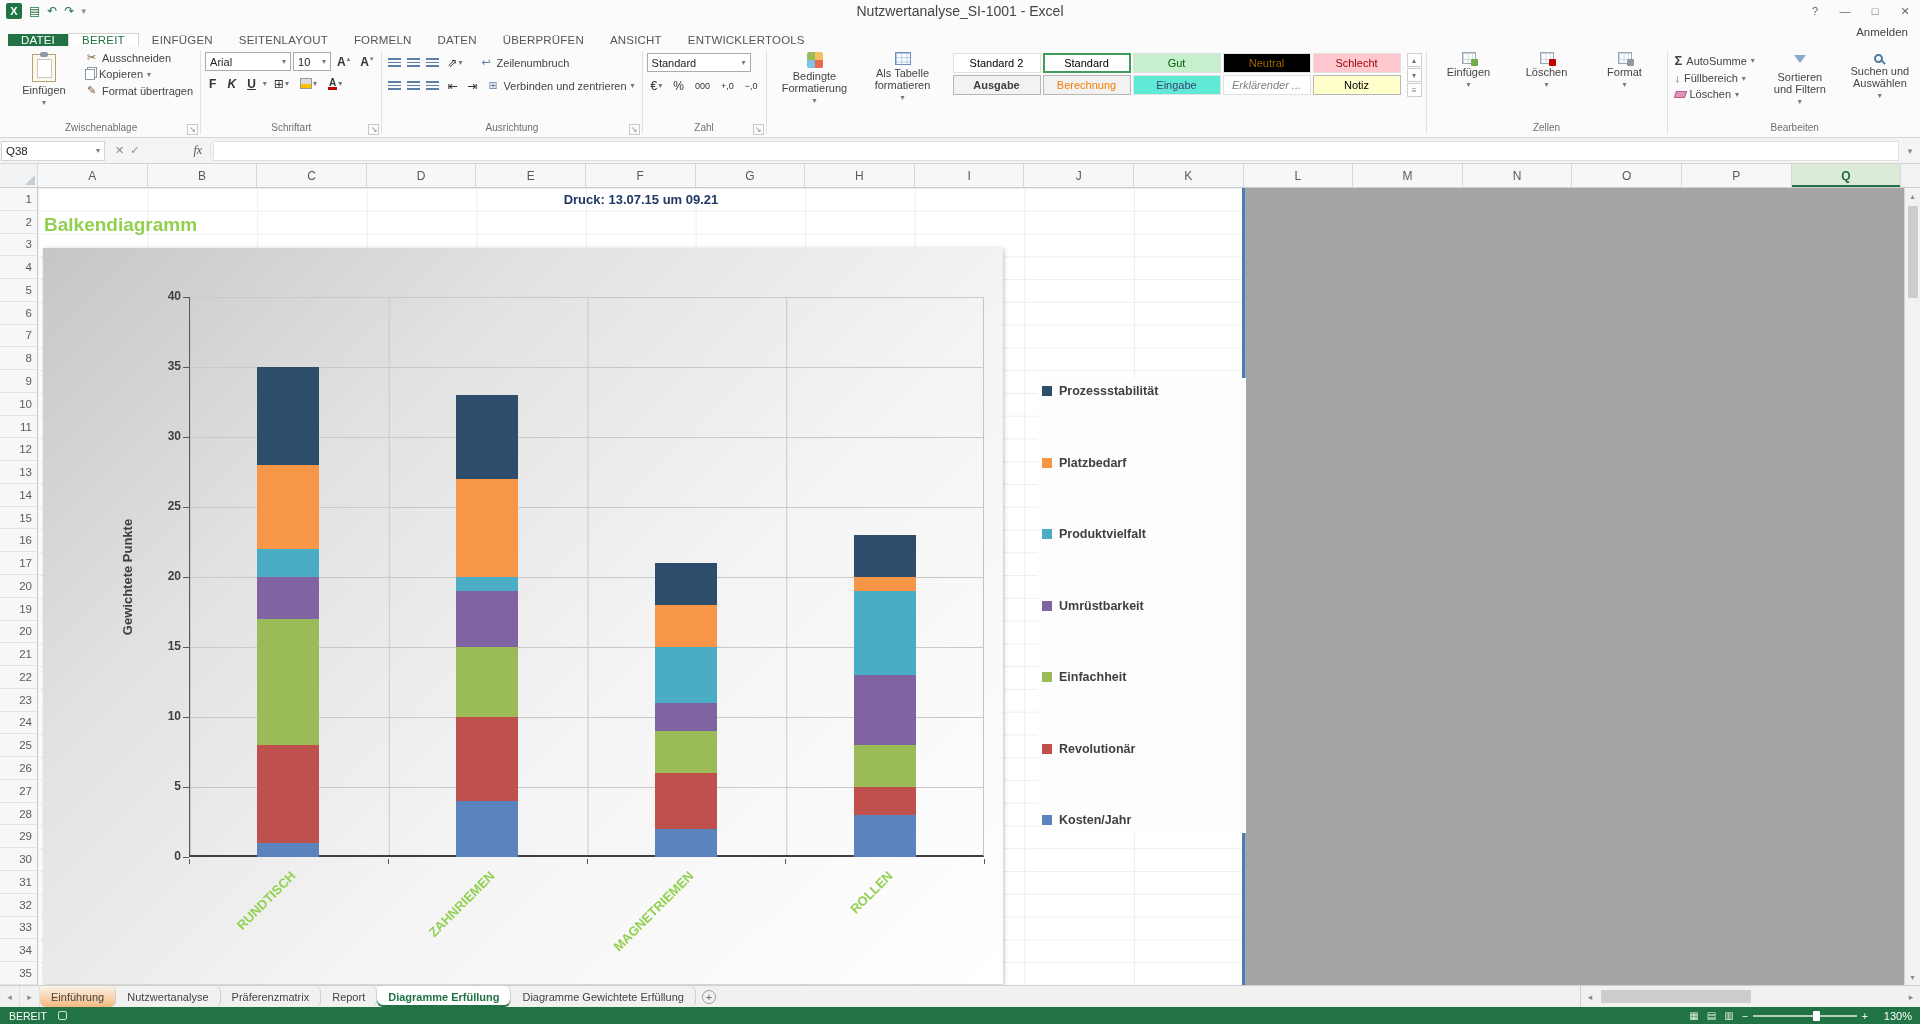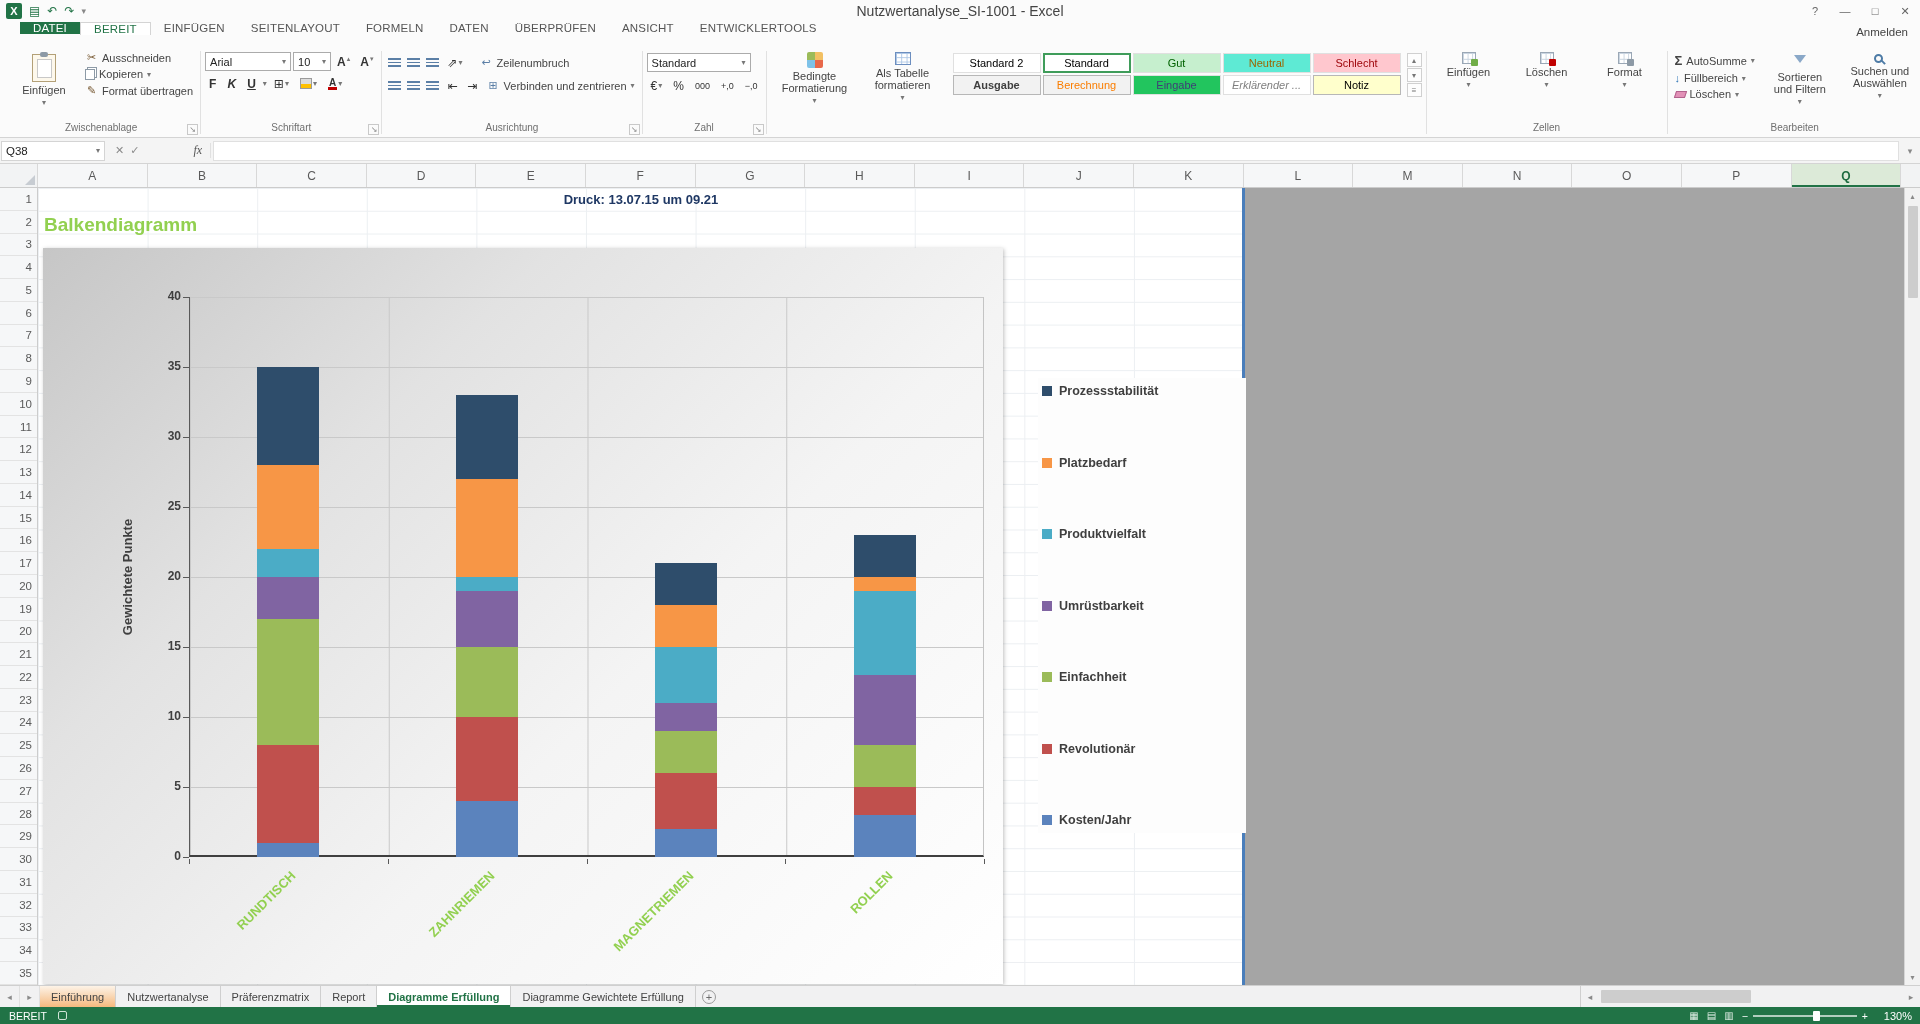--- a/index.html
+++ b/index.html
@@ -11,21 +11,21 @@
   .qat{display:flex;align-items:center;gap:7px;padding-left:6px;z-index:2;}
   .xl-logo{width:16px;height:16px;background:#217346;color:#fff;font-weight:bold;font-size:11px;display:flex;align-items:center;justify-content:center;border-radius:2px;}
   .qat .qicon{color:#217346;font-size:12px;line-height:12px;}
   .qat .qdd{color:#888;font-size:9px;}
   .tb-title{position:absolute;left:0;right:0;text-align:center;font-size:14px;color:#444;}
   .win-ctrls{margin-left:auto;display:flex;z-index:2;}
   .win-ctrls .wbtn{width:30px;height:22px;display:flex;align-items:center;justify-content:center;color:#666;font-size:11px;}
 
   
   .ribbon-tabs{height:24px;background:#fbfbfb;display:flex;align-items:flex-end;flex:none;position:relative;}
-  .rtabs{display:flex;height:100%;align-items:flex-start;padding-left:20px;}
+  .rtabs{display:flex;height:100%;align-items:flex-end;padding-left:8px;}
   .rtab{padding:0 13px;display:flex;align-items:center;font-size:11.5px;color:#555;letter-spacing:.2px;}
   .rtab-file{background:#217346;color:#fff;}
   .rtab-active{background:#fff;color:#217346;border:1px solid #d4d4d4;border-bottom:none;}
   .signin{position:absolute;right:12px;top:4px;color:#444;font-size:11.5px;}
 
   
   .ribbon{height:92px;background:#fbfbfb;border-bottom:1px solid #d4d4d4;display:flex;align-items:stretch;padding:2px 2px 0 2px;flex:none;}
   .rgroup{display:flex;flex-direction:column;padding:1px 4px 0 4px;}
   .rg-content{flex:1;display:flex;align-items:flex-start;}
   .rg-label{height:15px;font-size:10px;color:#6f6f6f;text-align:center;position:relative;padding:0 10px;}
@@ -121,21 +121,21 @@
   
   .v-scroll{width:16px;flex:none;background:#f2f2f2;border-left:1px solid #d6d6d6;display:flex;flex-direction:column;align-items:center;}
   .v-scroll .arr{height:16px;width:100%;display:flex;align-items:center;justify-content:center;color:#8a8a8a;font-size:8px;}
   .v-thumb{width:10px;height:92px;background:#cdcdcd;border-radius:1px;margin-top:2px;}
   .v-fill{flex:1;}
 
   
   .tab-bar{height:22px;background:#f1f1f2;border-top:1px solid #cfcfcf;display:flex;align-items:stretch;flex:none;font-size:11px;}
   .tnav{width:20px;display:flex;align-items:center;justify-content:center;color:#8a8a8a;font-size:9px;border-right:1px solid #e0e0e0;}
   .stabs{display:flex;align-items:stretch;}
-  .stab{padding:0 11px;display:flex;align-items:center;border-right:1px solid #cfcfcf;color:#444;white-space:nowrap;}
+  .stab{padding:0 11px;display:flex;align-items:center;border-right:1px solid #cfcfcf;color:#444;white-space:nowrap;border-radius:6px;}
   .stab-active{background:#fff;color:#217346;font-weight:bold;box-shadow:inset 0 -2px 0 #217346;}
   .add-sheet{width:26px;display:flex;align-items:center;justify-content:center;}
   .add-sheet span{width:14px;height:14px;border:1px solid #9a9a9a;border-radius:50%;color:#6a6a6a;font-size:11px;line-height:12px;text-align:center;}
   .h-scroll{margin-left:auto;width:340px;display:flex;align-items:center;background:#f1f1f2;border-left:1px solid #cfcfcf;}
   .h-scroll .arr{width:18px;text-align:center;color:#8a8a8a;font-size:9px;}
   .h-track{flex:1;height:100%;position:relative;}
   .h-thumb{position:absolute;left:2px;top:4px;height:13px;width:150px;background:#cdcdcd;border-radius:1px;}
 
   
   .status{height:17px;background:#217346;color:#fff;display:flex;align-items:center;flex:none;font-size:10.5px;}
@@ -337,25 +337,25 @@
         </div>
         <div class="bigbtn">
           <span class="tbl-icon"></span>
           <span class="bb-label">Als Tabelle formatieren</span>
           <span class="dd">▾</span>
         </div>
         <div class="gallery" id="style-gallery">
             <div class="style-chip" style="background: rgb(255, 255, 255); color: rgb(0, 0, 0);">Standard 2</div>
             <div class="style-chip selected" style="background: rgb(255, 255, 255); color: rgb(0, 0, 0);">Standard</div>
             <div class="style-chip" style="background: rgb(198, 239, 206); color: rgb(0, 97, 0);">Gut</div>
-            <div class="style-chip" style="background: #5eead4; color: rgb(156, 101, 0);">Neutral</div>
+            <div class="style-chip" style="background: #000000; color: rgb(156, 101, 0);">Neutral</div>
             <div class="style-chip" style="background: rgb(255, 199, 206); color: rgb(156, 0, 6);">Schlecht</div>
             <div class="style-chip" style="background: rgb(242, 242, 242); color: rgb(63, 63, 63); border-color: rgb(183, 183, 183); font-weight: bold;">Ausgabe</div>
             <div class="style-chip" style="background: rgb(242, 242, 242); color: rgb(250, 125, 0); border-color: rgb(183, 183, 183);">Berechnung</div>
-            <div class="style-chip" style="background: #22c55e; color: rgb(63, 63, 118);">Eingabe</div>
+            <div class="style-chip" style="background: #5eead4; color: rgb(63, 63, 118);">Eingabe</div>
             <div class="style-chip" style="background: rgb(255, 255, 255); color: rgb(127, 127, 127); font-style: italic;">Erklärender ...</div>
             <div class="style-chip" style="background: rgb(255, 255, 204); color: rgb(0, 0, 0); border-color: rgb(183, 183, 183);">Notiz</div>
           </div>
         <div class="gal-scroll">
           <span>▴</span>
           <span>▾</span>
           <span>≡</span>
         </div>
       </div>
     </div>

